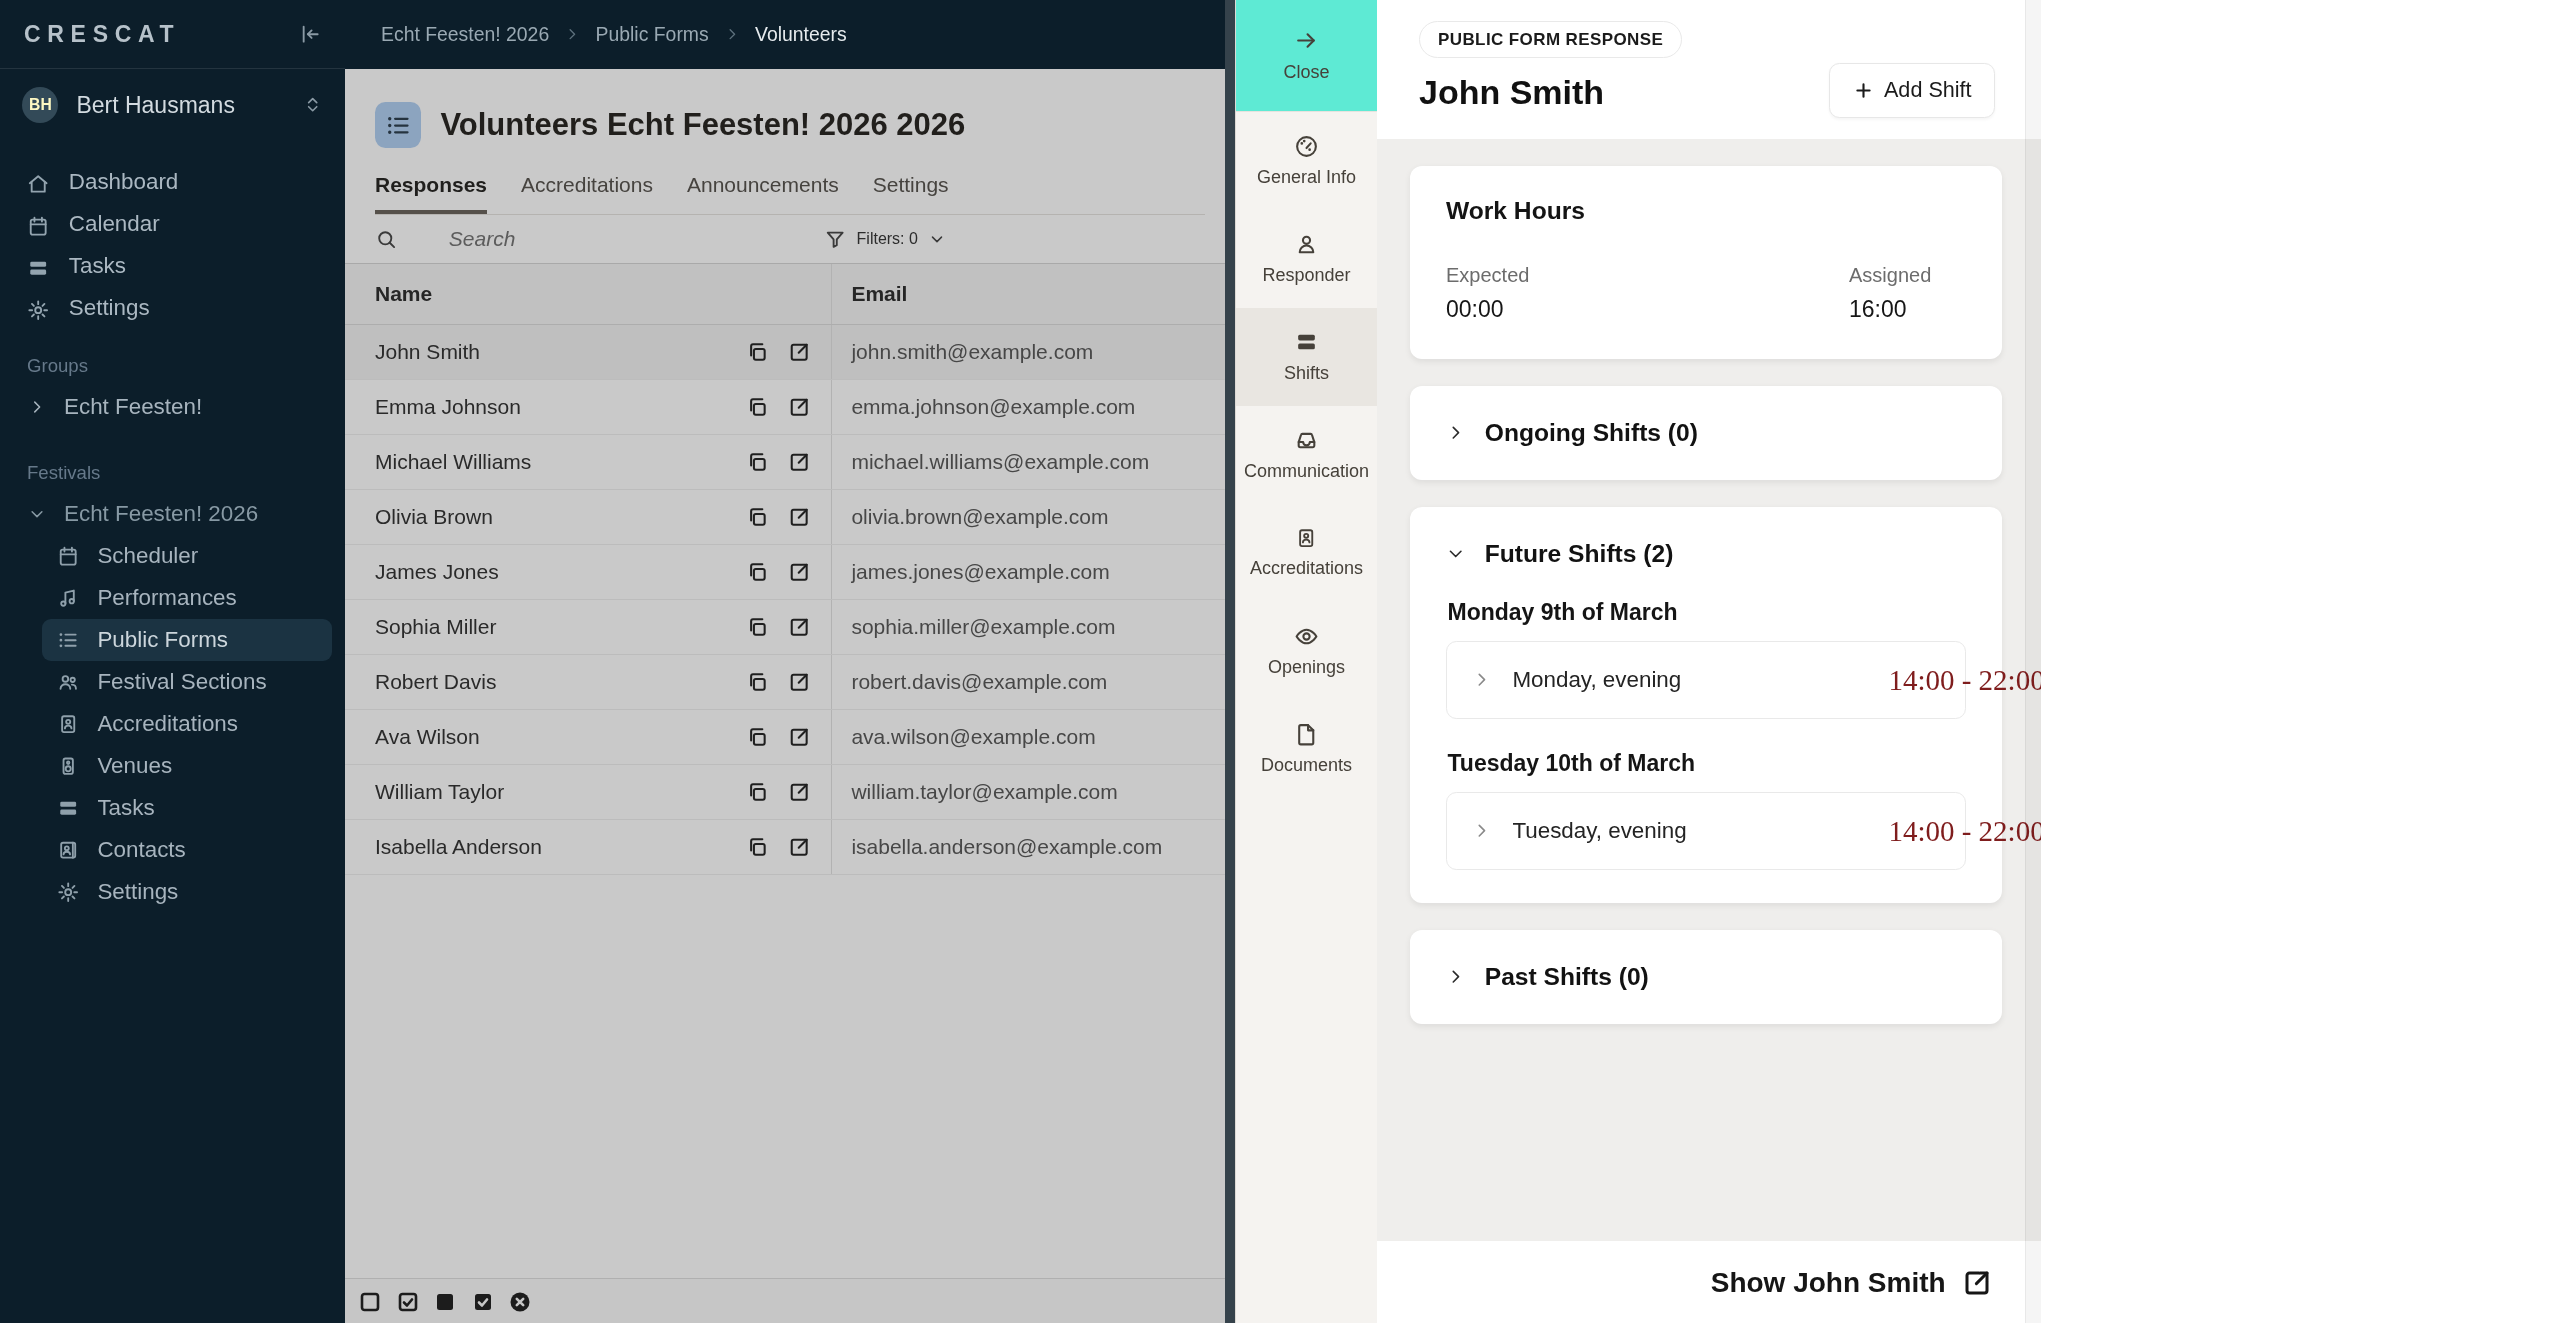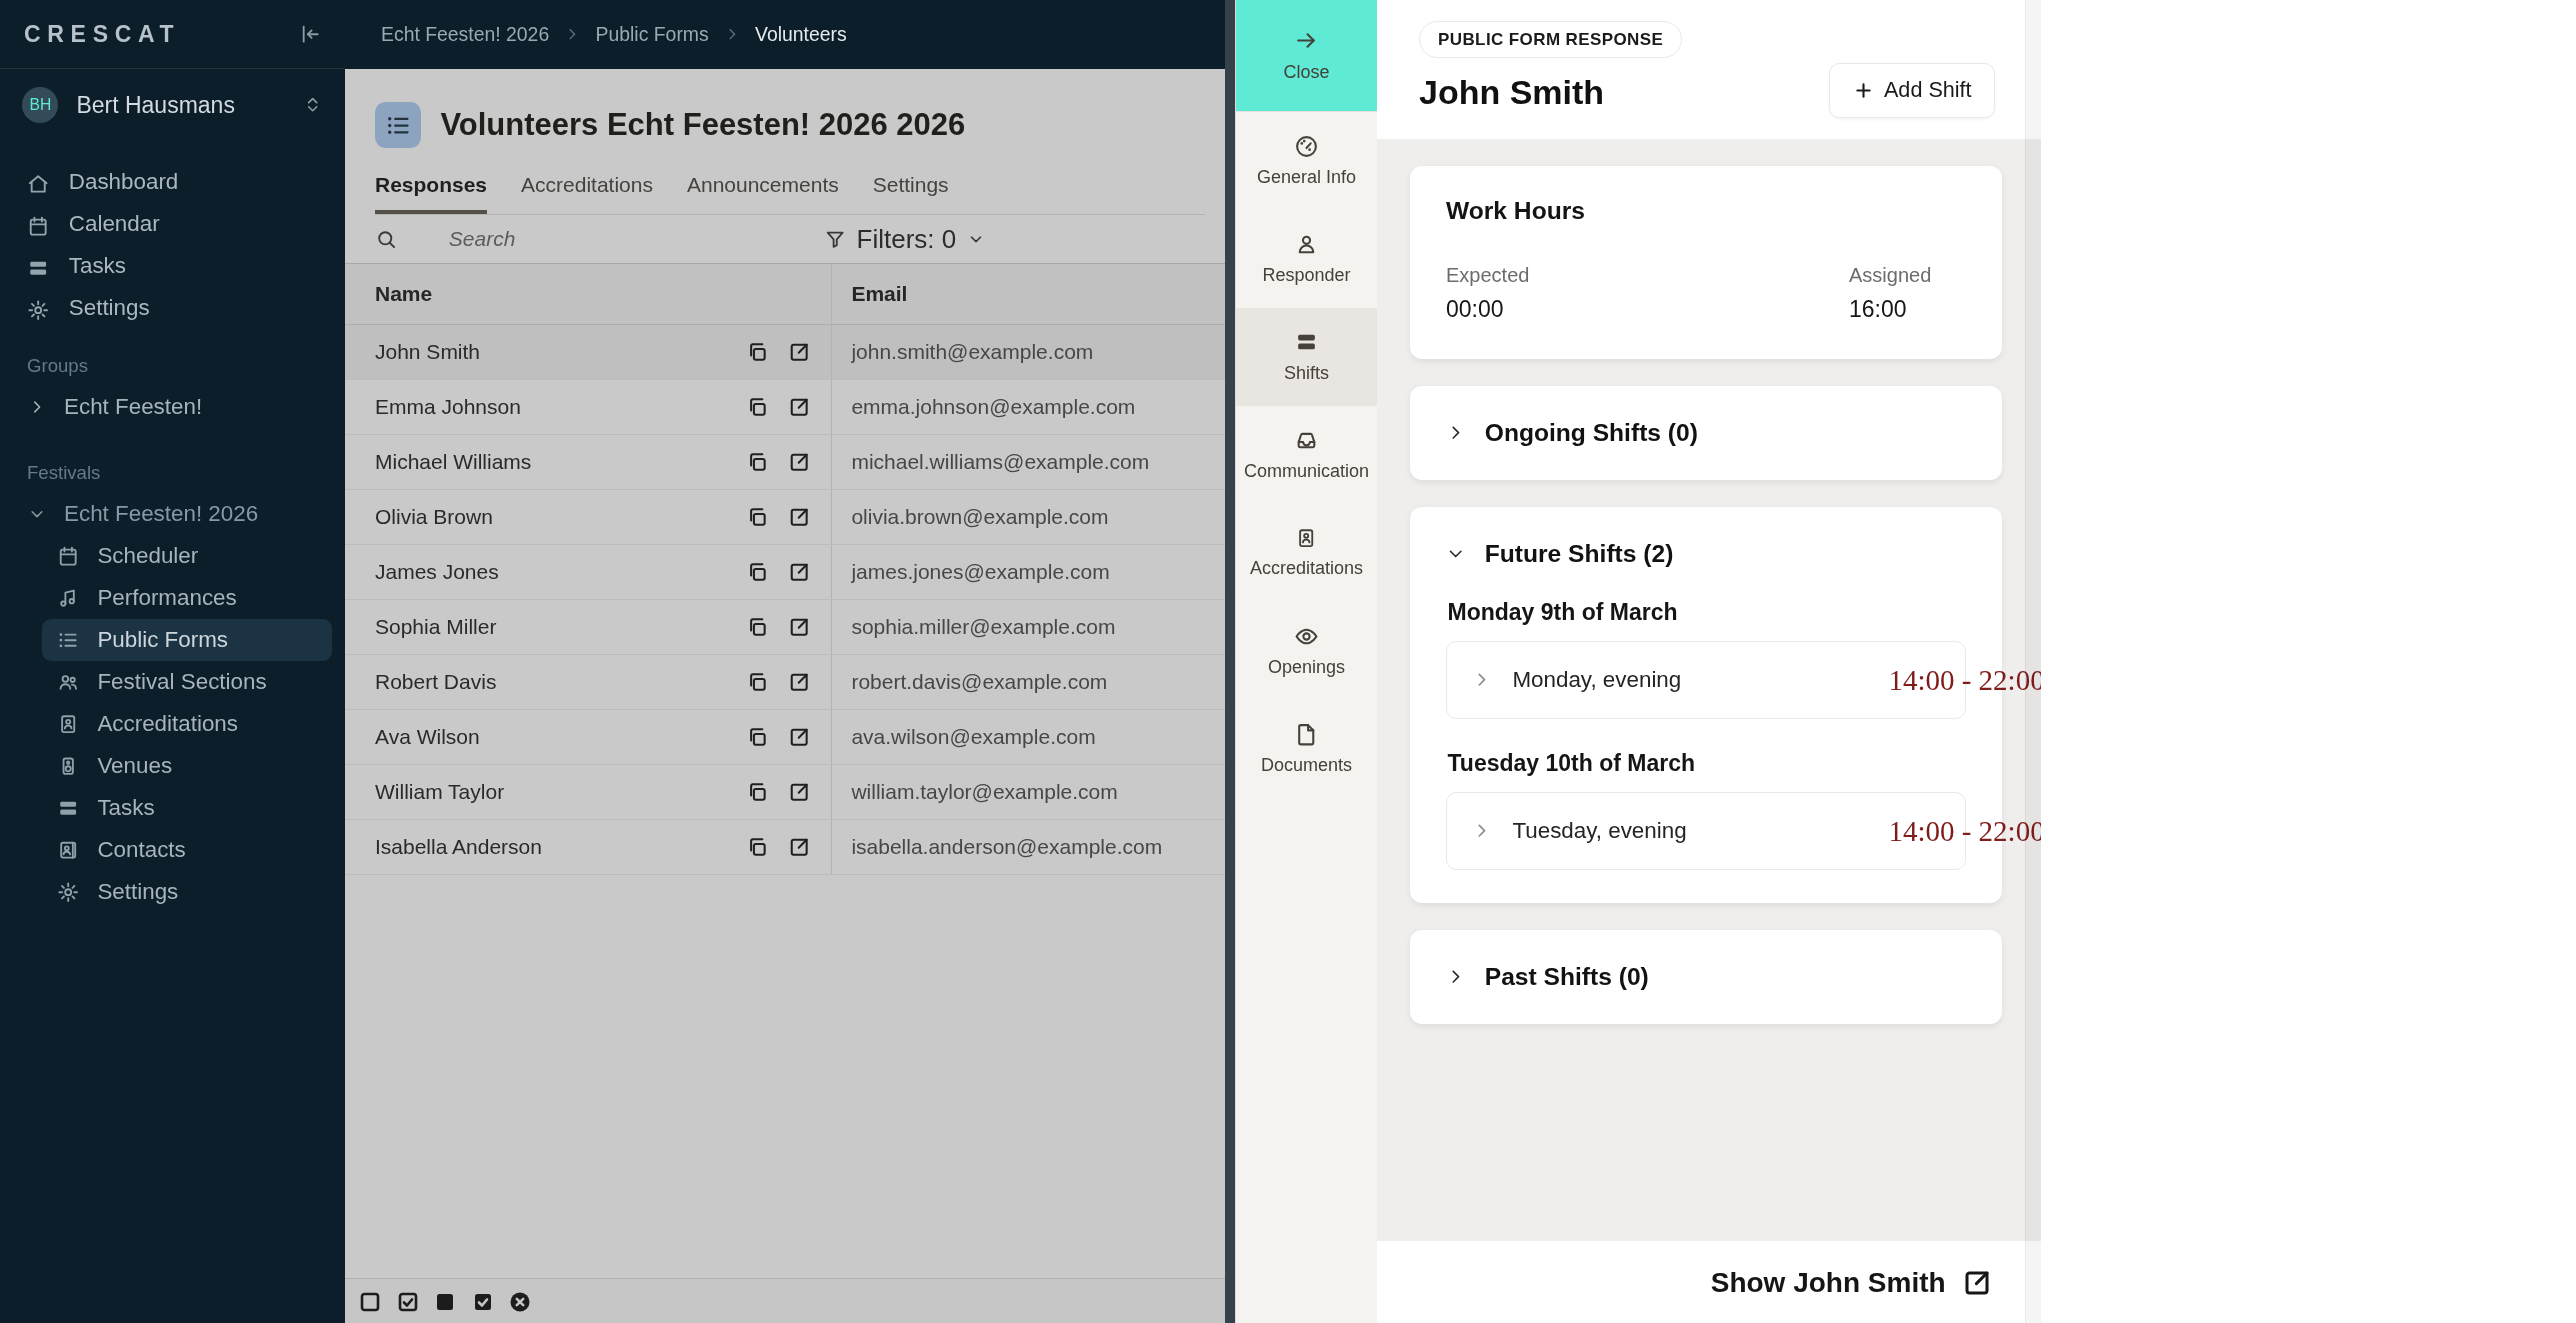--- a/index.html
+++ b/index.html
@@ -8,21 +8,21 @@
   .app { display: flex; width: 2041px; height: 1324px; background: #c9c9c9; }
   .icon { display: inline-flex; align-items: center; justify-content: center; flex: 0 0 auto; }
   .icon svg { display: block; }
 
   
   .sidebar { width: 345px; height: 100%; background: #0c1e2a; color: #abb8c2; display: flex; flex-direction: column; flex: 0 0 auto; }
   .logo-row { height: 69px; display: flex; align-items: center; padding: 0 24px; border-bottom: 0.7px solid rgba(255,255,255,0.10); flex: 0 0 auto; }
   .logo { font-size: 23px; font-weight: 600; letter-spacing: 6.7px; color: #b6c1c9; }
   .collapse { margin-left: auto; color: #8b9aa5; }
   .user-row { height: 72px; display: flex; align-items: center; gap: 18px; padding: 0 22.4px; flex: 0 0 auto; }
-  .avatar { width: 36px; height: 36px; border-radius: 50%; background: #334a58; color: #5eead4; font-size: 15.7px; font-weight: 400; display: flex; align-items: center; justify-content: center; }
+  .avatar { width: 36px; height: 36px; border-radius: 50%; background: #334a58; color: #fef9c3; font-size: 15.7px; font-weight: 700; display: flex; align-items: center; justify-content: center; }
   .user-name { font-size: 23px; color: #d3dbe0; }
   .user-sort { margin-left: auto; color: #8b9aa5; }
   .snav { display: flex; flex-direction: column; margin-top: 12px; }
   .snav-item { height: 42px; display: flex; align-items: flex-end; gap: 19.4px; padding-left: 27px; font-size: 22.4px; color: #abb8c2; cursor: pointer; }
   .snav-item .icon { color: #93a4af; }
   .sec-label { padding-left: 27px; font-size: 18.6px; color: #66798a; margin-top: 34px; margin-bottom: 9px; }
   .group-item { height: 42px; display: flex; align-items: center; gap: 18px; padding-left: 28px; font-size: 22.4px; color: #a7b4be; }
   .fest-head { height: 42px; display: flex; align-items: center; gap: 18px; padding-left: 28px; font-size: 22.4px; color: #8799a4; }
   .fest-items { display: flex; flex-direction: column; padding: 0 13.4px 0 42px; }
   .fest-item { height: 42px; display: flex; align-items: center; gap: 18px; padding-left: 15px; font-size: 22.4px; color: #a7b4be; border-radius: 9px; cursor: pointer; }
@@ -39,21 +39,21 @@
   .title-row { margin: 33px 30px 0 30px; display: flex; align-items: center; gap: 19.4px; flex: 0 0 auto; }
   .title-iconbox { width: 46px; height: 46px; border-radius: 10.4px; background: #8ca4bf; color: #25333f; display: flex; align-items: center; justify-content: center; }
   .page-title { font-size: 31px; font-weight: 700; color: #211f1c; }
   .tabs { margin: 25px 30px 0 30px; display: flex; gap: 34px; border-bottom: 0.7px solid #b5b3b0; flex: 0 0 auto; }
   .tab { font-size: 21px; color: #46433f; padding-bottom: 13.4px; border-bottom: 4.5px solid transparent; cursor: pointer; }
   .tab.active { font-weight: 700; color: #201f1d; border-bottom-color: #55504a; }
   .searchrow { height: 49px; display: flex; align-items: center; padding: 0 30px; border-bottom: 1.5px solid #a9a9a9; flex: 0 0 auto; gap: 32px; }
   .searchrow .icon { color: #3a3a3a; }
   .search-input { border: none; outline: none; background: transparent; font-style: italic; font-size: 21px; color: #444; margin-left: 19.4px; width: 209px; font-family: inherit; }
   .search-input::placeholder { color: #5c5c5c; opacity: 1; }
-  .filters { display: flex; align-items: center; gap: 10.4px; margin-left: 134px; color: #2c2c2c; font-size: 26px; cursor: pointer; }
+  .filters { display: flex; align-items: center; gap: 10.4px; margin-left: 134px; color: #2c2c2c; font-size: 16px; cursor: pointer; }
   .vtable { display: flex; flex-direction: column; flex: 0 0 auto; }
   .thead { height: 61px; background: #c1c1c1; border-bottom: 1.5px solid #adadad; display: flex; align-items: center; font-size: 21px; font-weight: 700; color: #262626; }
   .col-name { flex: 1; display: flex; align-items: center; padding-left: 30px; height: 100%; }
   .col-email { width: 404px; padding-left: 19.4px; border-left: 1.5px solid #b2b2b2; display: flex; align-items: center; height: 100%; }
   .trow { height: 55px; display: flex; align-items: center; background: #c9c9c9; border-bottom: 1.5px solid #bcbcbc; font-size: 21px; cursor: pointer; }
   .trow.selected { background: #bfbfbf; }
   .trow .name { color: #2a2a2a; }
   .row-actions { margin-left: auto; margin-right: 21px; display: flex; gap: 19.4px; color: #1f1f1f; }
   .row-actions .icon { cursor: pointer; }
   .trow .email { color: #474747; }

